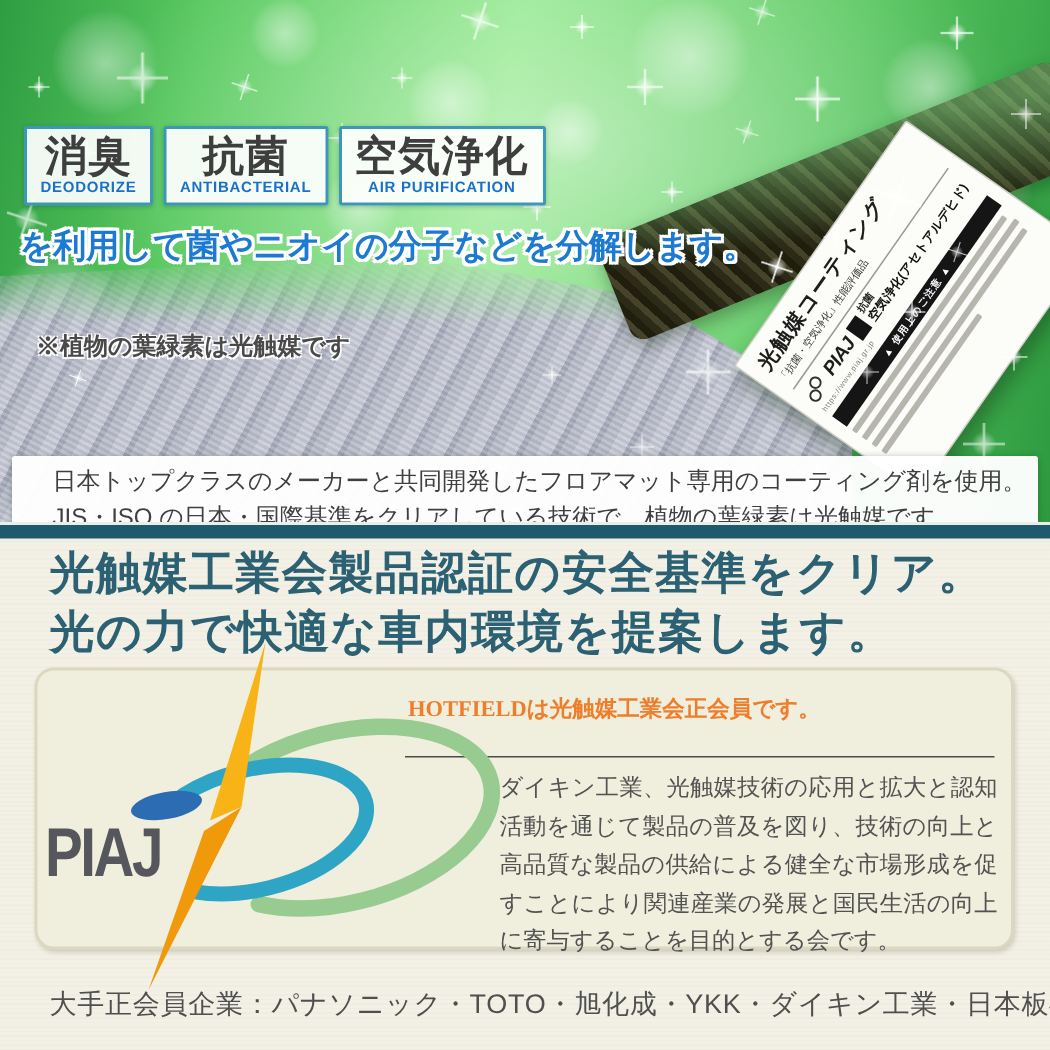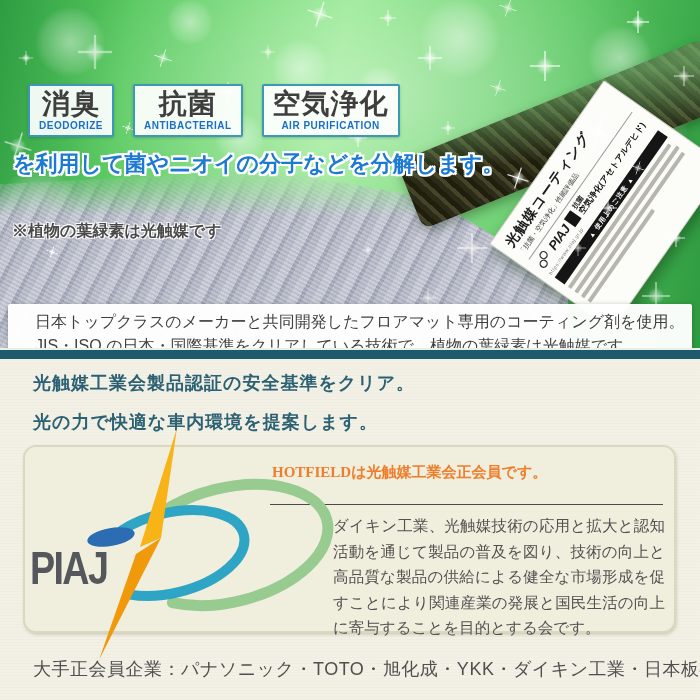--- a/index.html
+++ b/index.html
@@ -52,50 +52,50 @@
   .cc-notice{margin-top:3px;background:#151515;color:#fff;font-size:6.5px;font-weight:bold;
     text-align:center;padding:1.5px 0;letter-spacing:1px;}
   .cc-line{height:4px;background:#b6b6af;margin-top:4px;border-radius:1px;}
 
   
   .banner-title{position:absolute;left:0;top:10px;width:700px;z-index:6;text-align:center;
     font-family:"DejaVu Serif","Liberation Serif",serif;font-style:italic;font-weight:bold;
     font-size:52px;letter-spacing:1px;color:#f6ee12;white-space:nowrap;
     text-shadow:-2px -2px 0 #5a5a5a,2px -2px 0 #5a5a5a,-2px 2px 0 #5a5a5a,2px 2px 0 #5a5a5a,
       -3px 0 0 #5a5a5a,3px 0 0 #5a5a5a,0 -3px 0 #5a5a5a,0 3px 0 #5a5a5a;}
-  .badges{position:absolute;left:28px;top:84px;display:flex;gap:19px;z-index:5;}
+  .badges{position:absolute;left:16px;top:84px;display:flex;gap:7px;z-index:5;}
   .badge{background:rgba(255,255,255,.92);border:2px solid #3c98b6;border-radius:2px;
     padding:2px 9px 3px;text-align:center;box-shadow:0 1px 3px rgba(0,60,30,.25);}
   .badge-jp{font-size:28px;font-weight:bold;color:#3e3e3e;line-height:32px;letter-spacing:1px;}
   .badge-en{font-size:10px;font-weight:bold;color:#1a70c8;line-height:12px;letter-spacing:.5px;}
   .intro-headline{position:absolute;left:13px;top:147px;z-index:5;font-size:22px;font-weight:bold;
     color:#1d7ad2;line-height:34px;white-space:nowrap;
     text-shadow:-2px -2px 0 #fff,2px -2px 0 #fff,-2px 2px 0 #fff,2px 2px 0 #fff,
       -2px 0 0 #fff,2px 0 0 #fff,0 -2px 0 #fff,0 2px 0 #fff;}
-  .intro-note{position:absolute;left:12px;top:221px;z-index:5;font-size:16px;font-weight:bold;
+  .intro-note{position:absolute;left:24px;top:221px;z-index:5;font-size:16px;font-weight:bold;
     color:#4a4a4a;white-space:nowrap;
     text-shadow:-1px -1px 0 rgba(255,255,255,.9),1px -1px 0 rgba(255,255,255,.9),
       -1px 1px 0 rgba(255,255,255,.9),1px 1px 0 rgba(255,255,255,.9);}
   .quality-box{position:absolute;left:8px;top:288px;width:684px;height:58px;z-index:5;
     background:rgba(255,255,255,.97);border-radius:2px;box-shadow:0 1px 5px rgba(0,40,20,.3);
     box-sizing:border-box;padding:6px 0 0 27px;margin-top:16px;}
   .quality-box .ql{font-size:16px;color:#3f3f3f;line-height:24px;white-space:nowrap;}
 
   
   .divider{position:absolute;left:0;top:348px;width:700px;height:11px;z-index:6;
     background:#1d5a6e;border-top:2px solid #e9efe6;box-sizing:border-box;}
 
   
   .bottom{position:absolute;left:0;top:359px;width:700px;height:341px;
     background:
       repeating-linear-gradient(0deg, rgba(0,0,0,.015) 0 1px, rgba(255,255,255,0) 1px 3px),
       #f3f1e5;}
   .cert-headline{position:absolute;left:33px;top:4px;
     font-family:"DejaVu Serif","Liberation Serif",serif;font-weight:bold;
-    font-size:18px;letter-spacing:1px;color:#2b6173;line-height:39px;white-space:nowrap;}
+    font-size:30px;letter-spacing:1px;color:#2b6173;line-height:39px;white-space:nowrap;}
   .member-box{position:absolute;left:23px;top:86px;width:653px;height:188px;
     background:#f0eedd;border:2px solid #dbd8c2;border-radius:13px;box-sizing:border-box;
     box-shadow:1px 2px 3px rgba(120,115,90,.25);}
   .member-title{position:absolute;left:247px;top:16px;font-size:15px;font-weight:bold;
     color:#ee7e2c;white-space:nowrap;font-family:Liberation Serif, serif;}
   .member-rule{position:absolute;left:245px;top:57px;width:393px;height:1px;background:#4a4a4a;}
   .member-body{position:absolute;left:308px;top:66px;width:332px;font-size:15.5px;
     color:#525252;line-height:25.5px;text-align:justify;}
   .member-footer{position:absolute;left:33px;top:298px;font-size:18px;color:#4f4f4f;
     white-space:nowrap;letter-spacing:.5px;}

